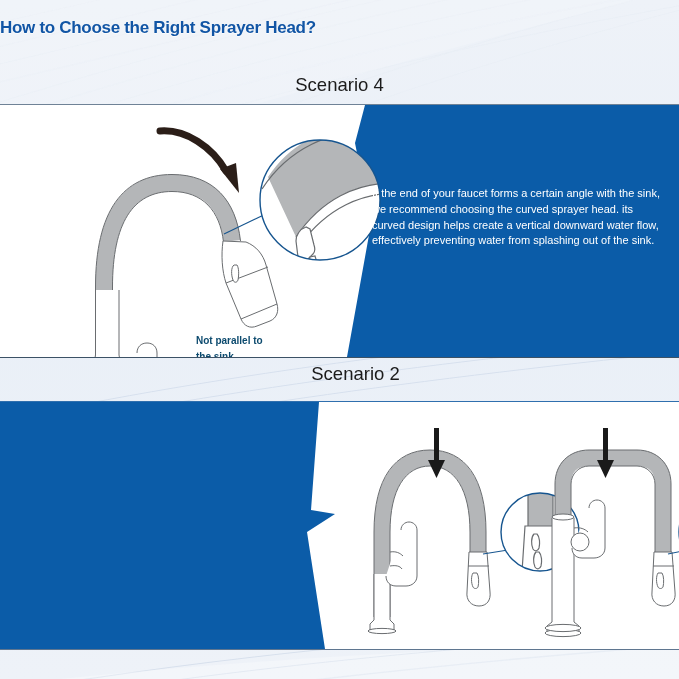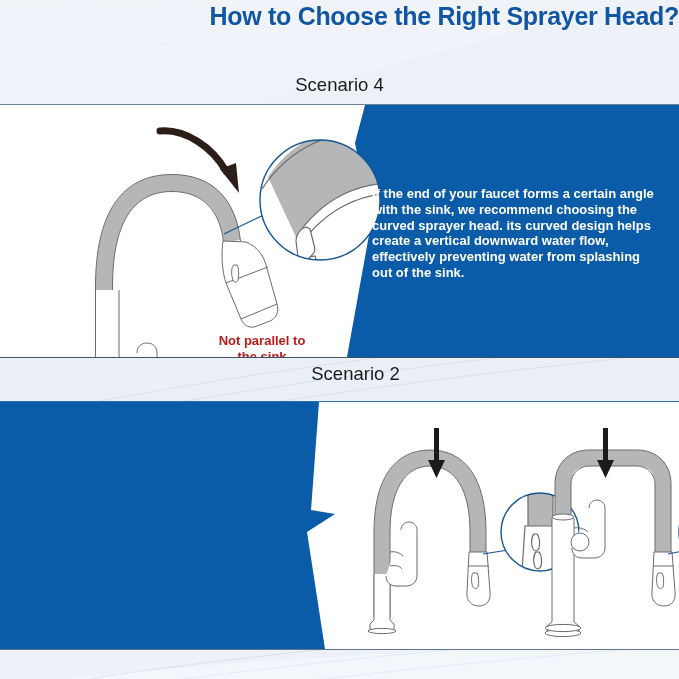--- a/index.html
+++ b/index.html
@@ -11,51 +11,51 @@
   }
   #stage{position:absolute;inset:0;width:679px;height:679px;overflow:hidden;}
 
   
   .bg-base{position:absolute;inset:0;
     background:linear-gradient(180deg,#eef2f8 0%,#e9eff7 40%,#eef2f8 100%);}
   .bg-swoosh{position:absolute;inset:0;}
 
   
   .title{
-    position:absolute;left:0;top:2px;width:679px;text-align:right;
-    font-size:25px;font-weight:bold;letter-spacing:-0.3px;
+    position:absolute;left:0;top:18px;width:679px;text-align:left;
+    font-size:17px;font-weight:bold;letter-spacing:-0.3px;
     color:#1155a5;
     text-shadow:0 1px 0 rgba(255,255,255,.7);
   }
   .scenario-label{
     position:absolute;width:679px;text-align:center;
     font-size:18.5px;color:#1b1b1b;font-weight:400;
   }
   #sc1-label{top:74px;}
   #sc2-label{top:363px;margin-left:16px;}
 
   
   .card{position:absolute;overflow:hidden;background:#ffffff;}
   #card1{left:0;top:104px;width:679px;height:252px;
          border-top:1.5px solid #6f8296;border-bottom:1.5px solid #3c5266;}
   #card2{left:0;top:401px;width:679px;height:247px;
          border-top:1.5px solid #2f6fae;border-bottom:1.5px solid #5f7690;}
 
   .panel-svg{position:absolute;left:0;top:0;}
 
   .bluetext{
-    position:absolute;color:#ffffff;font-weight:bold;font-size:13px;
+    position:absolute;color:#ffffff;font-weight:normal;font-size:11px;
     line-height:15.8px;white-space:pre-line;
   }
   #txt1{left:372px;top:186px;width:290px;}
   #txt2{left:18px;top:489px;width:300px;}
 
   .calloutlabel{
-    position:absolute;text-align:center;color:#b91c1c;
-    font-size:13px;font-weight:bold;line-height:16px;white-space:pre-line;
+    position:absolute;color:#0c4a6e;
+    font-size:10px;font-weight:bold;line-height:16px;white-space:pre-line;
   }
   #cl1{left:196px;top:228px;width:132px;}
 </style>
 </head>
 <body>
 
 <div id="stage">
 
   <div class="bg-base"></div>
   <svg class="bg-swoosh" width="679" height="679" viewBox="0 0 679 679">

